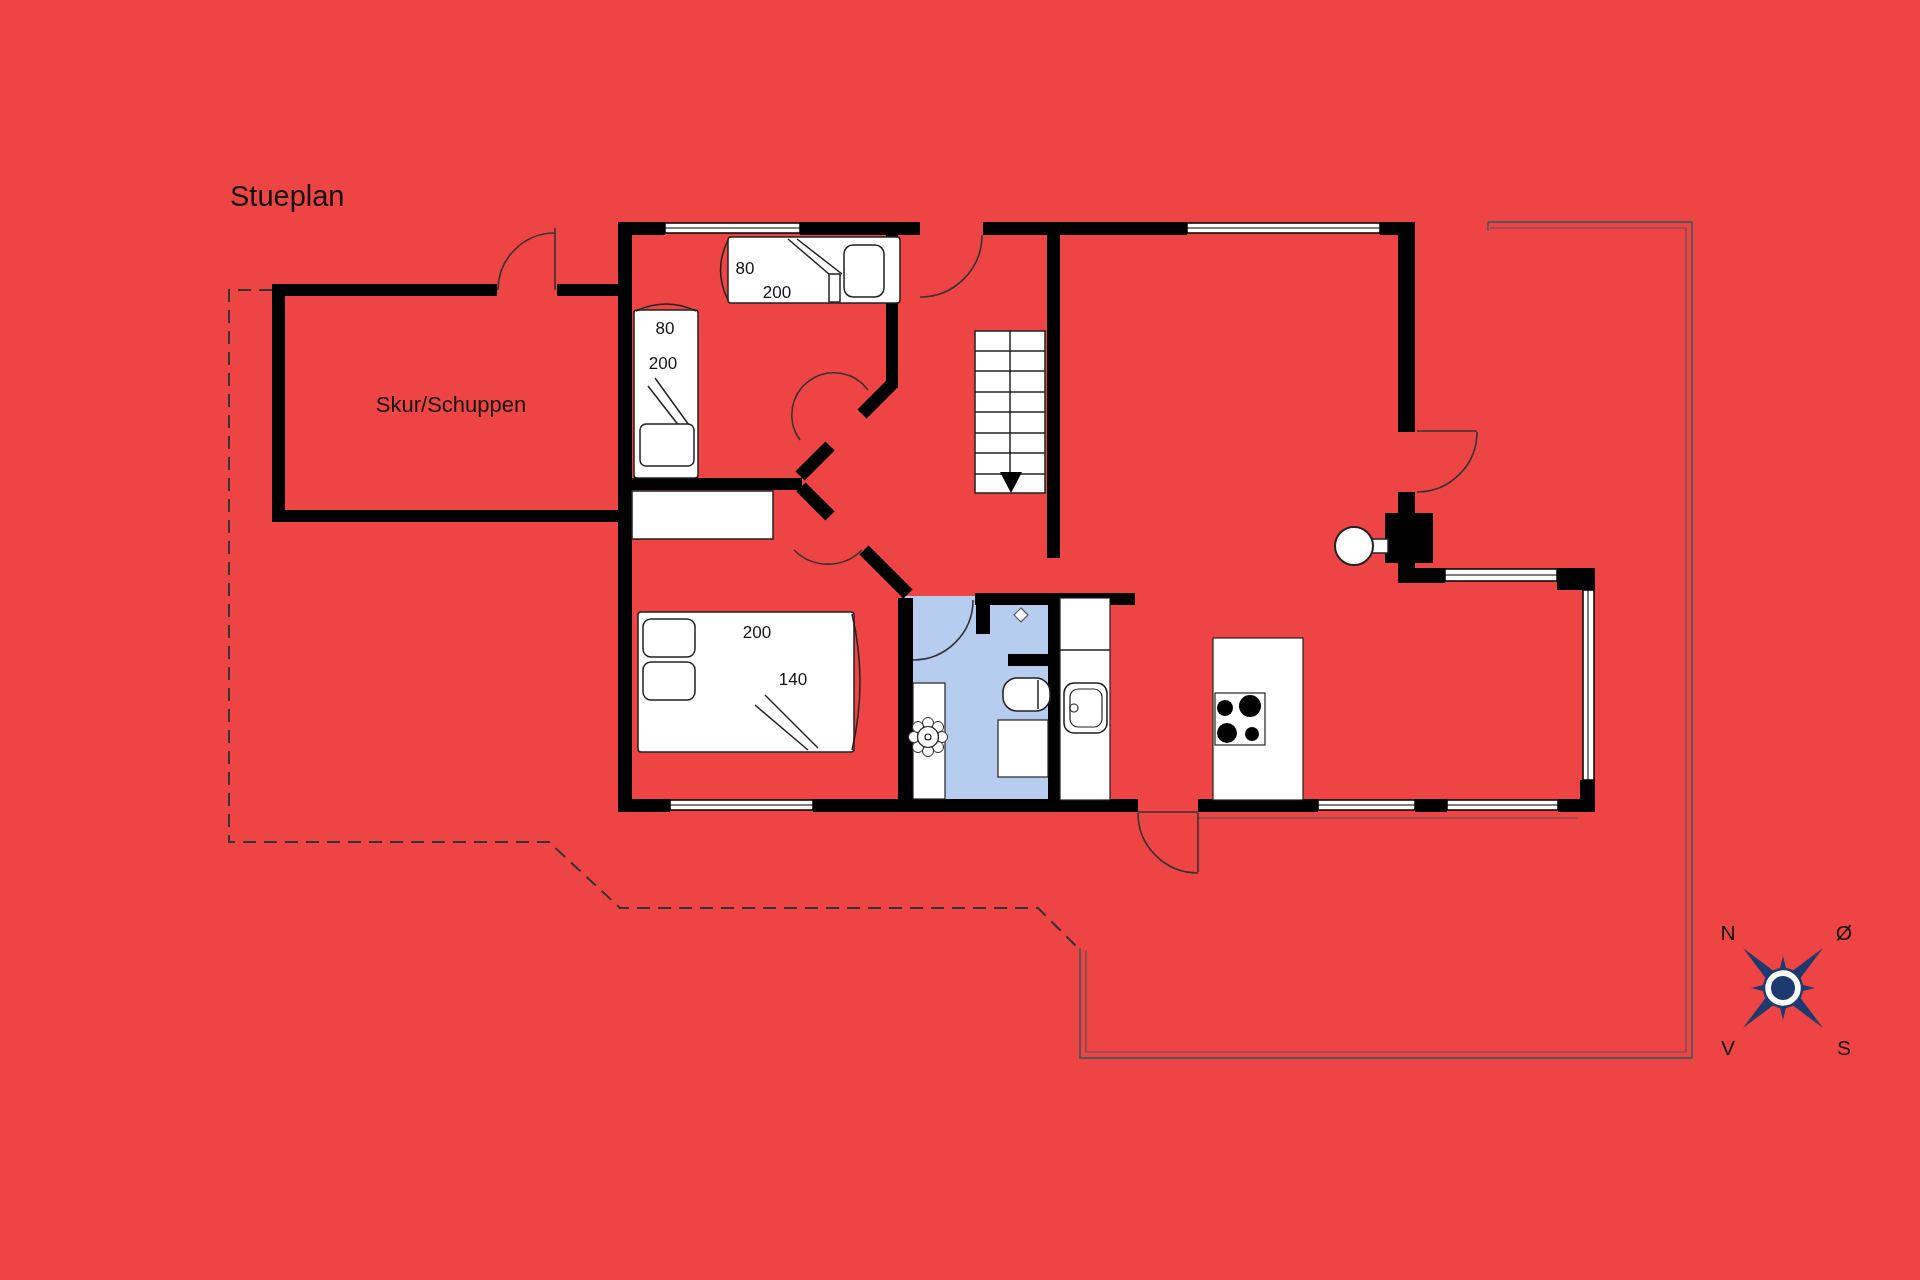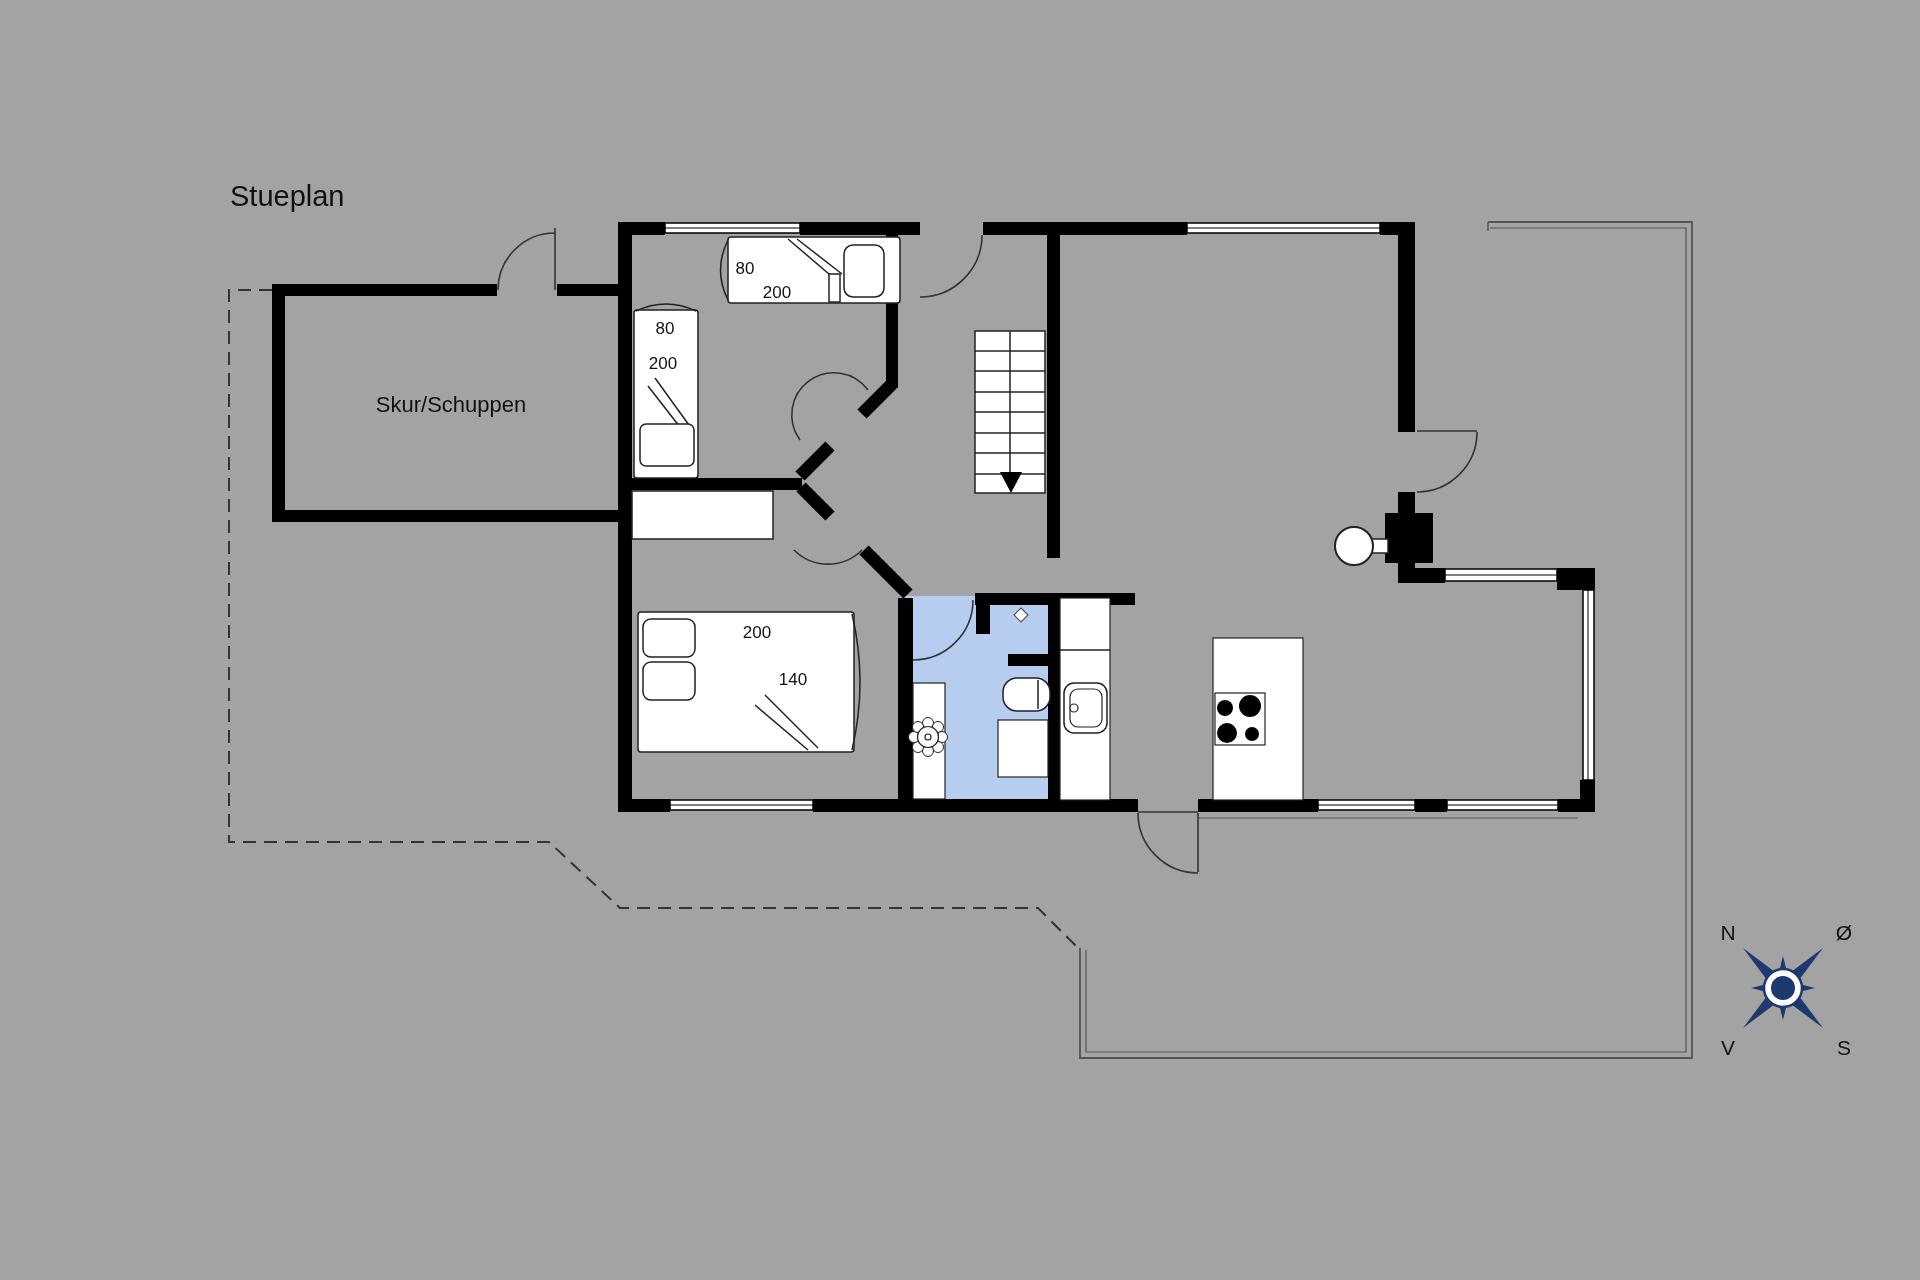--- a/index.html
+++ b/index.html
@@ -1,16 +1,16 @@
 <!DOCTYPE html>
 <html><head>
 <meta charset="utf-8">
 <style>
   html,body{margin:0;padding:0;background:#fff;}
-  #page{position:relative;width:1920px;height:1280px;background:#a3a3a3;overflow:hidden;
+  #page{position:relative;width:1920px;height:1280px;background:#ef4444;overflow:hidden;
         font-family:"Liberation Sans", sans-serif;}
   svg{position:absolute;left:0;top:0;}
   .wall{fill:#000;stroke:none;}
   .thin{stroke:#222;stroke-width:1.5;fill:none;}
   .furn{stroke:#222;stroke-width:1.5;fill:#fff;}
   .arc{stroke:#333;stroke-width:1.6;fill:none;}
   .winrect{fill:#fff;stroke:#000;stroke-width:1.5;}
   .winline{stroke:#000;stroke-width:1;}
   .lbl{fill:#111;}
 </style>

